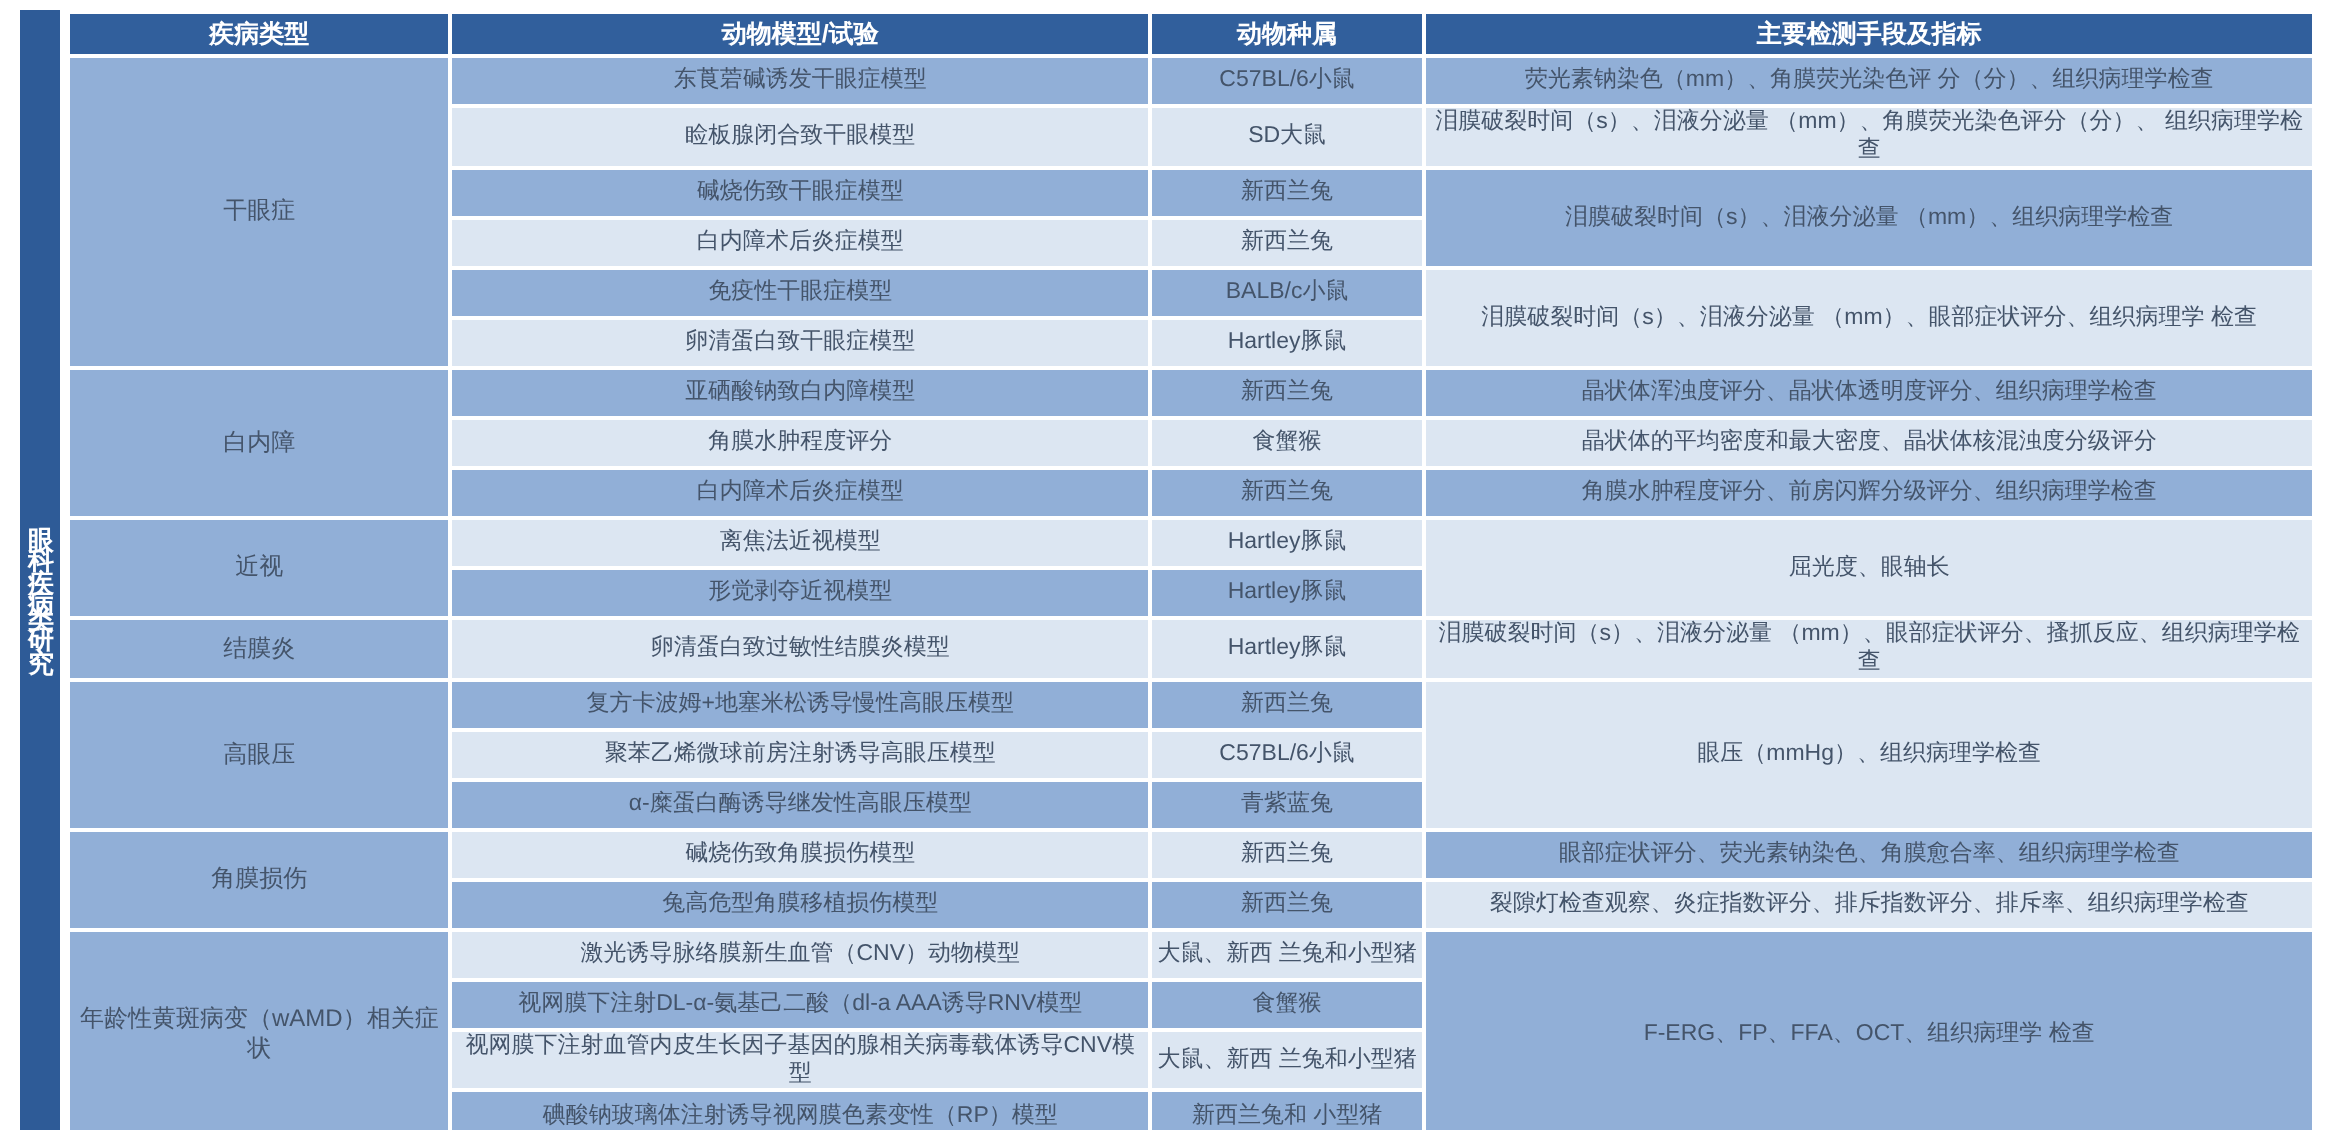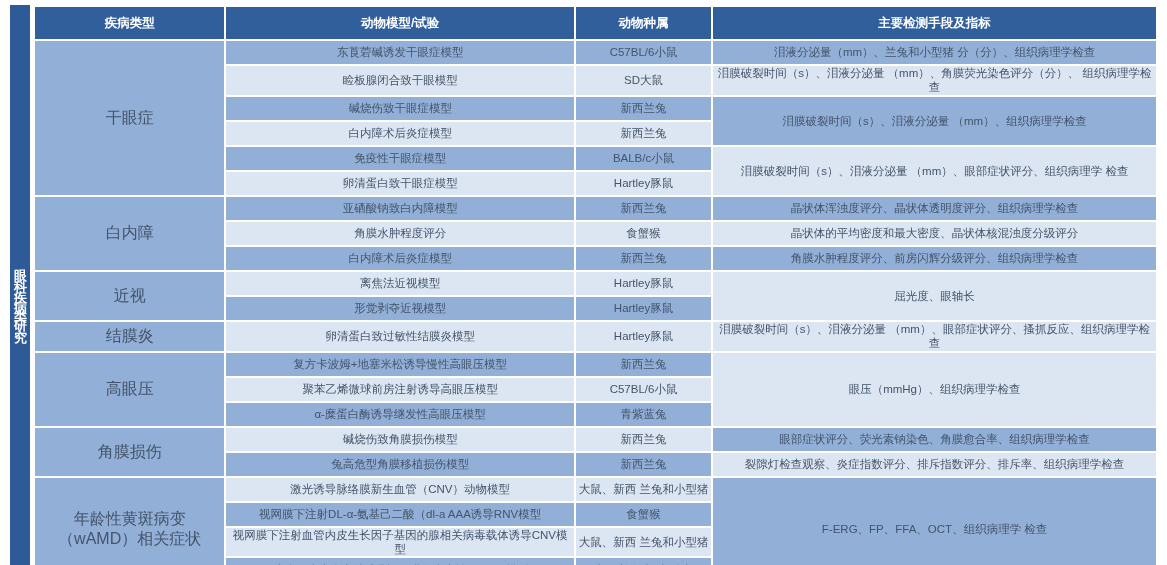--- a/index.html
+++ b/index.html
@@ -27,31 +27,31 @@
     color:var(--header-text);font-weight:bold;font-size:13px;letter-spacing:10px;
     white-space:nowrap;
   }
   table.research-table{
     border-collapse:separate;border-spacing:2px;table-layout:fixed;
     width:1125px;background:#ffffff;
   }
   col.c1{width:189px;} col.c2{width:347px;} col.c3{width:135px;} col.c4{width:442px;}
   th{
     background:var(--header-bg);color:var(--header-text);
-    font-size:12.5px;font-weight:bold;height:32px;text-align:center;
+    font-size:12.5px;font-weight:bold;height:20px;text-align:center;
     overflow:hidden;padding:0 2px;
   }
   td{
     height:23px;text-align:center;vertical-align:middle;
     font-size:11.5px;line-height:1.25;overflow:hidden;padding:0 2px;
     color:var(--text-dark);
   }
   td.dark{background:var(--row-dark);text-align:center;}
   td.light{background:var(--row-light);}
-  td.disease-cell{background:var(--row-dark);font-size:16px;}
+  td.disease-cell{background:var(--row-dark);font-size:12px;}
 </style>
 </head>
 <body>
 
 <div class="page">
   <aside class="sidebar">
     <span class="sidebar-text">眼科疾病类研究</span>
   </aside>
   <table class="research-table">
     <colgroup>
@@ -66,21 +66,21 @@
           <th>动物模型/试验</th>
           <th>动物种属</th>
           <th>主要检测手段及指标</th>
         </tr>
     </thead>
     <tbody id="body-rows">
         <tr>
           <td class="disease-cell" rowspan="6">干眼症</td>
           <td class="model-cell dark">东莨菪碱诱发干眼症模型</td>
           <td class="species-cell dark">C57BL/6小鼠</td>
-          <td class="detection-cell dark" rowspan="1">泪液分泌量（mm）、兰兔和小型猪 分（分）、组织病理学检查</td>
+          <td class="detection-cell dark" rowspan="1">荧光素钠染色（mm）、角膜荧光染色评 分（分）、组织病理学检查</td>
         </tr>
         <tr>
           <td class="model-cell light">睑板腺闭合致干眼模型</td>
           <td class="species-cell light">SD大鼠</td>
           <td class="detection-cell light" rowspan="1">泪膜破裂时间（s）、泪液分泌量 （mm）、角膜荧光染色评分（分）、 组织病理学检查</td>
         </tr>
         <tr>
           <td class="model-cell dark">碱烧伤致干眼症模型</td>
           <td class="species-cell dark">新西兰兔</td>
           <td class="detection-cell dark" rowspan="2">泪膜破裂时间（s）、泪液分泌量 （mm）、组织病理学检查</td>

